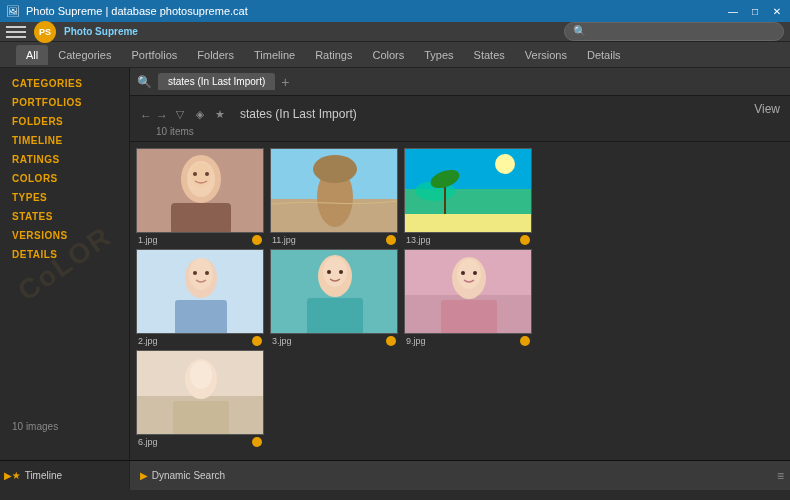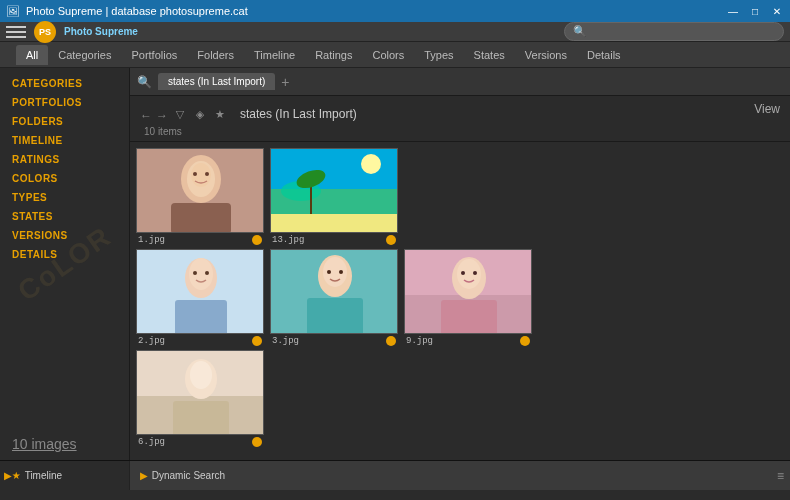--- a/index.html
+++ b/index.html
@@ -90,25 +90,24 @@
     .sidebar-item {
       padding: 4px 12px;
       font-size: 10px;
       font-weight: bold;
       color: #e8a000;
       cursor: pointer;
       letter-spacing: 0.5px;
     }
     .sidebar-count {
       position: absolute;
-      bottom: 8px;
+      bottom: 28px;
       left: 12px;
-      font-size: 14px;
+      font-size: 10px;
       color: #888;
-      text-decoration: underline;
     }
     .sidebar-watermark {
       position: absolute;
       top: 50%;
       left: 50%;
       transform: translate(-50%, -50%) rotate(-35deg);
       font-size: 28px;
       font-weight: bold;
       color: rgba(150,120,60,0.15);
       white-space: nowrap;
@@ -189,21 +188,20 @@
       height: 85px;
       background: #444;
       overflow: hidden;
       border: 1px solid #555;
     }
     .image-label-row {
       display: flex;
       align-items: center;
       justify-content: space-between;
       padding: 0 2px;
-      font-family: Liberation Mono, monospace;
     }
     .image-label { font-size: 9px; color: #bbb; }
     .image-dot { width: 10px; height: 10px; border-radius: 50%; background: #e8a000; }
 
     .fav-row { display: flex; align-items: center; gap: 4px; padding: 2px 4px; cursor: pointer; }
     .fav-label { font-size: 10px; color: #ccc; }
     .fav-star { color: #e8a000; font-size: 10px; }
 
     
     .image-grid::-webkit-scrollbar { width: 6px; }
@@ -284,21 +282,21 @@
     <div class="content-header">
       <div style="display:flex; flex-direction:column; gap:4px;">
         <div class="content-header-nav">
           <span class="nav-arrow">←</span>
           <span class="nav-arrow">→</span>
           <span class="nav-icon">▽</span>
           <span class="nav-icon">◈</span>
           <span class="nav-icon">★</span>
           <span style="font-size:12px; color:#ccc; padding-left:8px;">states (In Last Import)</span>
         </div>
-        <span style="font-size:10px; color:#888; padding-left:4px;">10 items</span>
+        <span style="font-size:10px; color:#888; padding-left:4px;margin-left:12px;">10 items</span>
       </div>
       <span class="view-btn">View</span>
     </div>
 
     <div class="image-grid">
 
       <div class="image-row">
 
         <div class="image-cell">
           <div class="image-thumb" style="background: linear-gradient(160deg, #c09080 0%, #806050 40%, #f0d0b8 100%);">
@@ -312,20 +310,35 @@
               <circle cx="70" cy="25" r="2" fill="#6a4030"></circle>
               <path d="M58 32 Q64 36 70 32" stroke="#c08070" stroke-width="1.5" fill="none"></path>
             </svg>
           </div>
           <div class="image-label-row">
             <span class="image-label">1.jpg</span>
             <div class="image-dot"></div>
           </div>
         </div>
 
+        <div class="image-cell">
+          <div class="image-thumb" style="background: #87ceeb;">
+            <svg width="128" height="85" viewBox="0 0 128 85">
+              <rect width="128" height="85" fill="#87ceeb"></rect>
+              <rect x="0" y="50" width="128" height="35" fill="#c4a882"></rect>
+              <ellipse cx="64" cy="48" rx="18" ry="30" fill="#b89060"></ellipse>
+              <ellipse cx="64" cy="20" rx="22" ry="14" fill="#a08050"></ellipse>
+              <path d="M0 55 Q30 52 60 54 Q90 56 128 52" stroke="#d4b880" stroke-width="1" fill="none"></path>
+            </svg>
+          </div>
+          <div class="image-label-row">
+            <span class="image-label">11.jpg</span>
+            <div class="image-dot"></div>
+          </div>
+        </div>
 
 
         <div class="image-cell">
           <div class="image-thumb" style="background: #00aacc;">
             <svg width="128" height="85" viewBox="0 0 128 85">
               <rect width="128" height="40" fill="#00aadd"></rect>
               <rect x="0" y="40" width="128" height="25" fill="#30bb88"></rect>
               <rect x="0" y="65" width="128" height="20" fill="#f0e880"></rect>
               <circle cx="100" cy="15" r="10" fill="#fff8a0"></circle>
               <ellipse cx="30" cy="42" rx="20" ry="10" fill="#00cc99" opacity="0.7"></ellipse>

